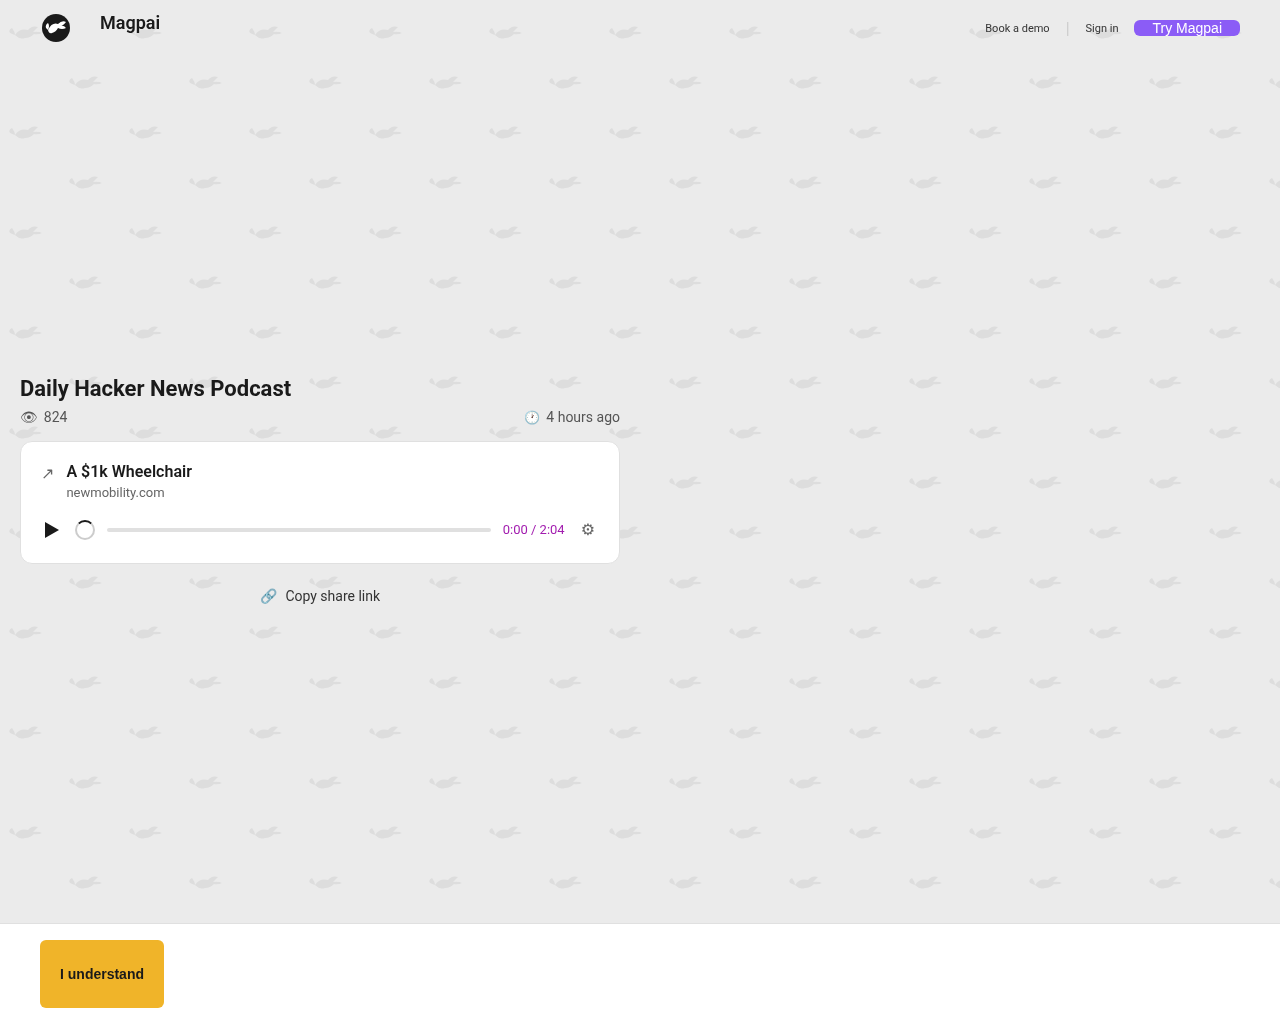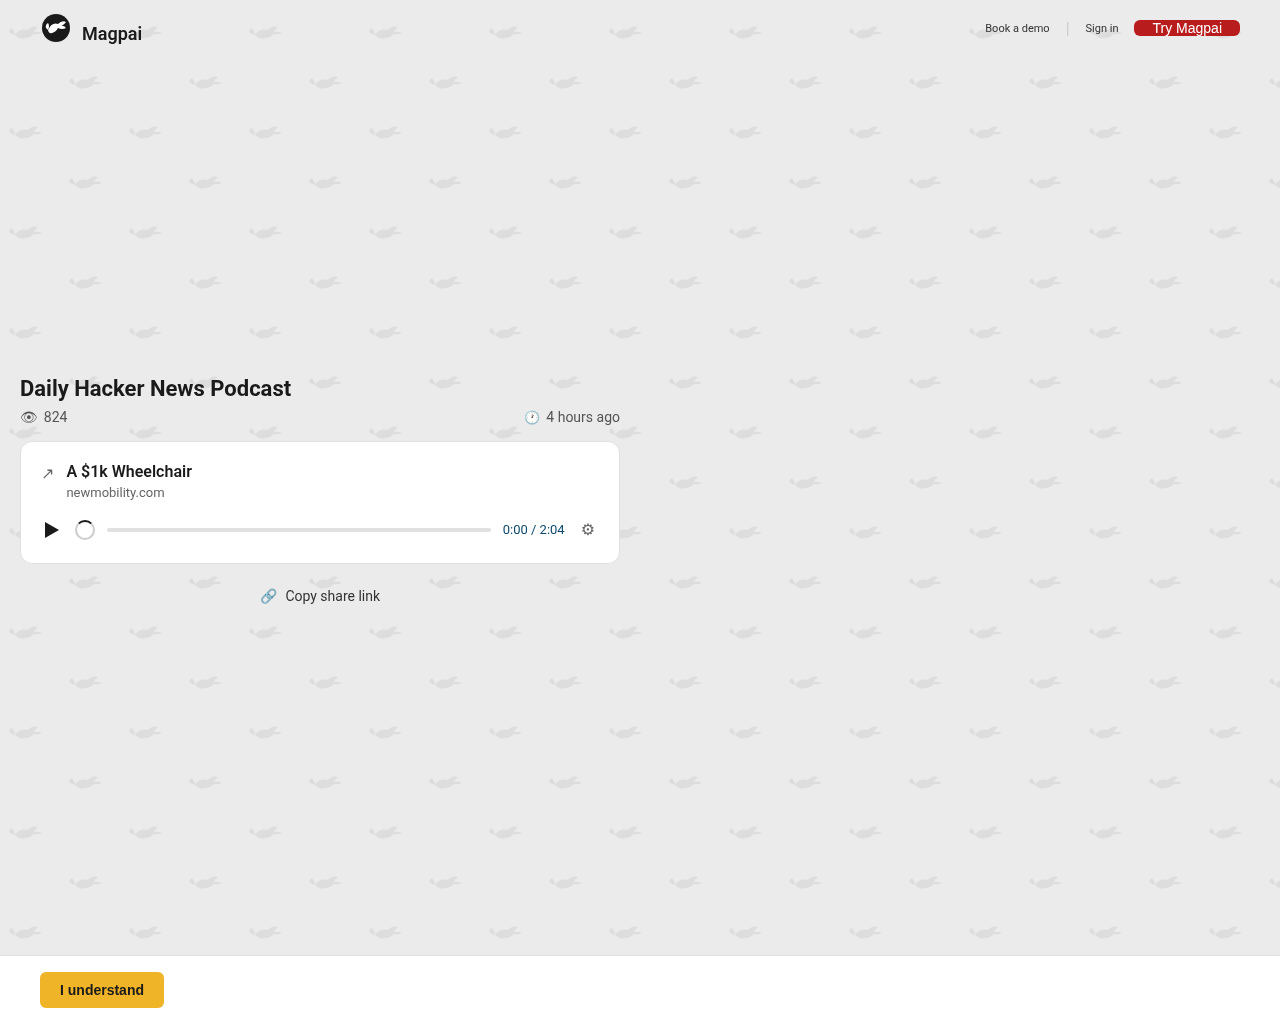--- a/index.html
+++ b/index.html
@@ -22,22 +22,22 @@
     .navbar {
       display: flex;
       align-items: center;
       justify-content: space-between;
       padding: 12px 40px;
       background: transparent;
     }
 
     .navbar-brand {
       display: flex;
-      align-items: flex-end;
-      gap: 10px;
+      align-items: flex-start;
+      gap: 28px;
       text-decoration: none;
       color: #1a1a1a;
     }
 
     .navbar-logo {
       width: 32px;
       height: 32px;
     }
 
     .navbar-title {
@@ -58,21 +58,21 @@
       text-decoration: none;
       cursor: pointer;
     }
 
     .nav-divider {
       color: #ccc;
       font-size: 16px;
     }
 
     .btn-primary {
-      background: #b91c1c;
+      background: #8b5cf6;
       color: #fff;
       border: none;
       border-radius: 6px;
       padding: 0 18px;
       font-size: 14px;
       font-weight: 500;
       cursor: pointer;
     }
 
     
@@ -203,21 +203,21 @@
 
     .progress-bar-fill {
       height: 100%;
       width: 0%;
       background: #1a1a1a;
       border-radius: 2px;
     }
 
     .audio-time {
       font-size: 13px;
-      color: #0c4a6e;
+      color: #a21caf;
       white-space: nowrap;
     }
 
     .settings-btn {
       background: none;
       border: none;
       cursor: pointer;
       font-size: 16px;
       color: #666;
       padding: 4px;
@@ -260,21 +260,21 @@
       color: #1a6cb4;
       text-decoration: underline;
       cursor: pointer;
     }
 
     .btn-understand {
       background: #f0b429;
       color: #1a1a1a;
       border: none;
       border-radius: 6px;
-      padding: 10px 20px;
+      padding: 26px 20px;
       font-size: 14px;
       font-weight: 600;
       cursor: pointer;
       white-space: nowrap;
     }
 
     
     .birds-bg {
       position: fixed;
       top: 0;

